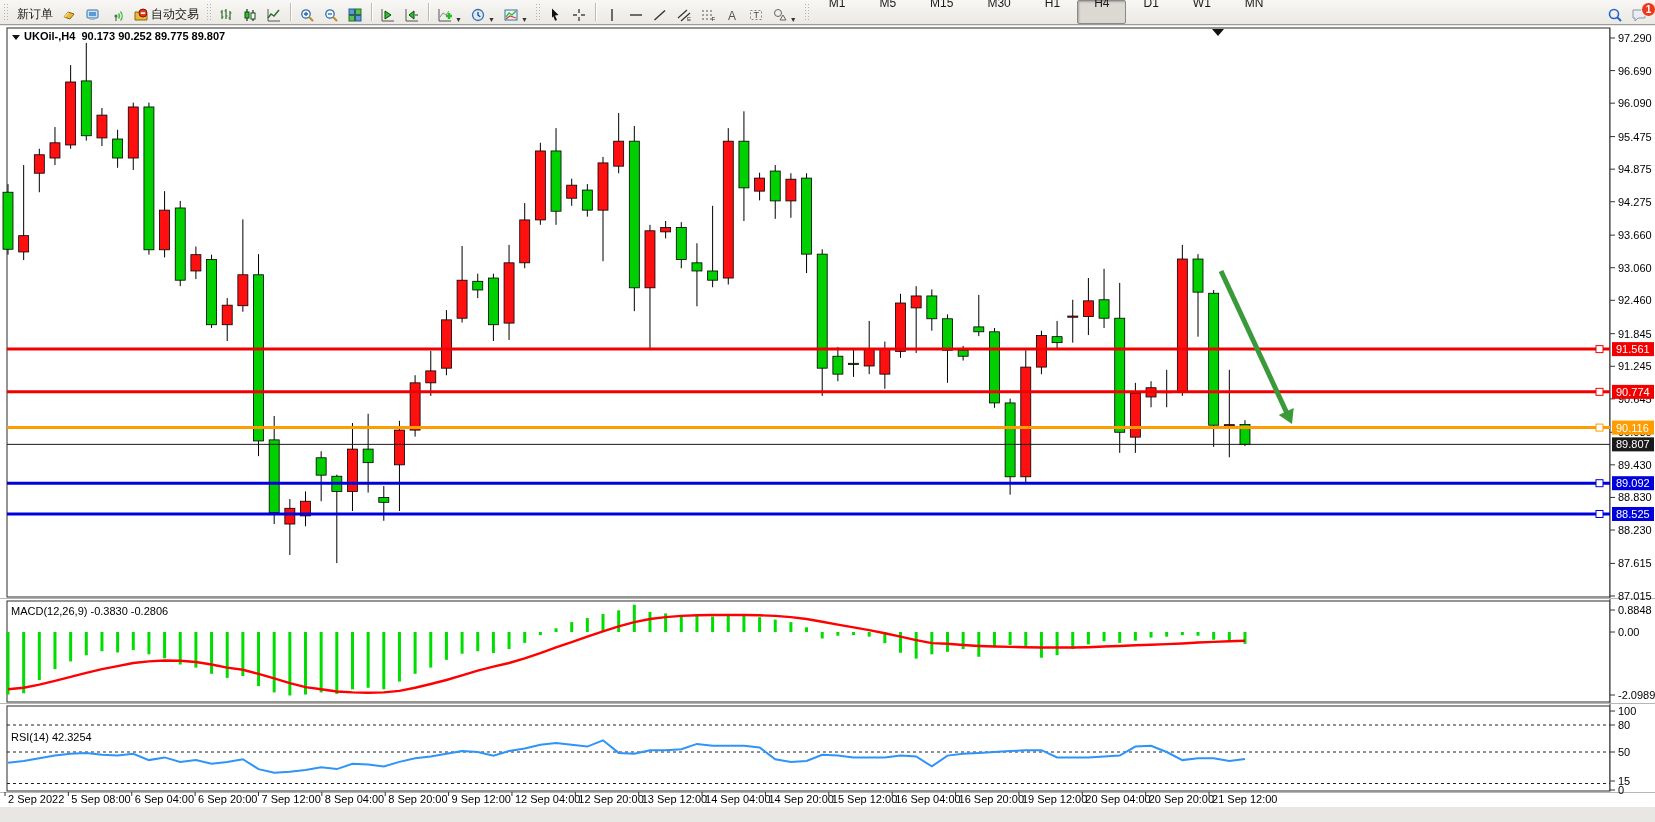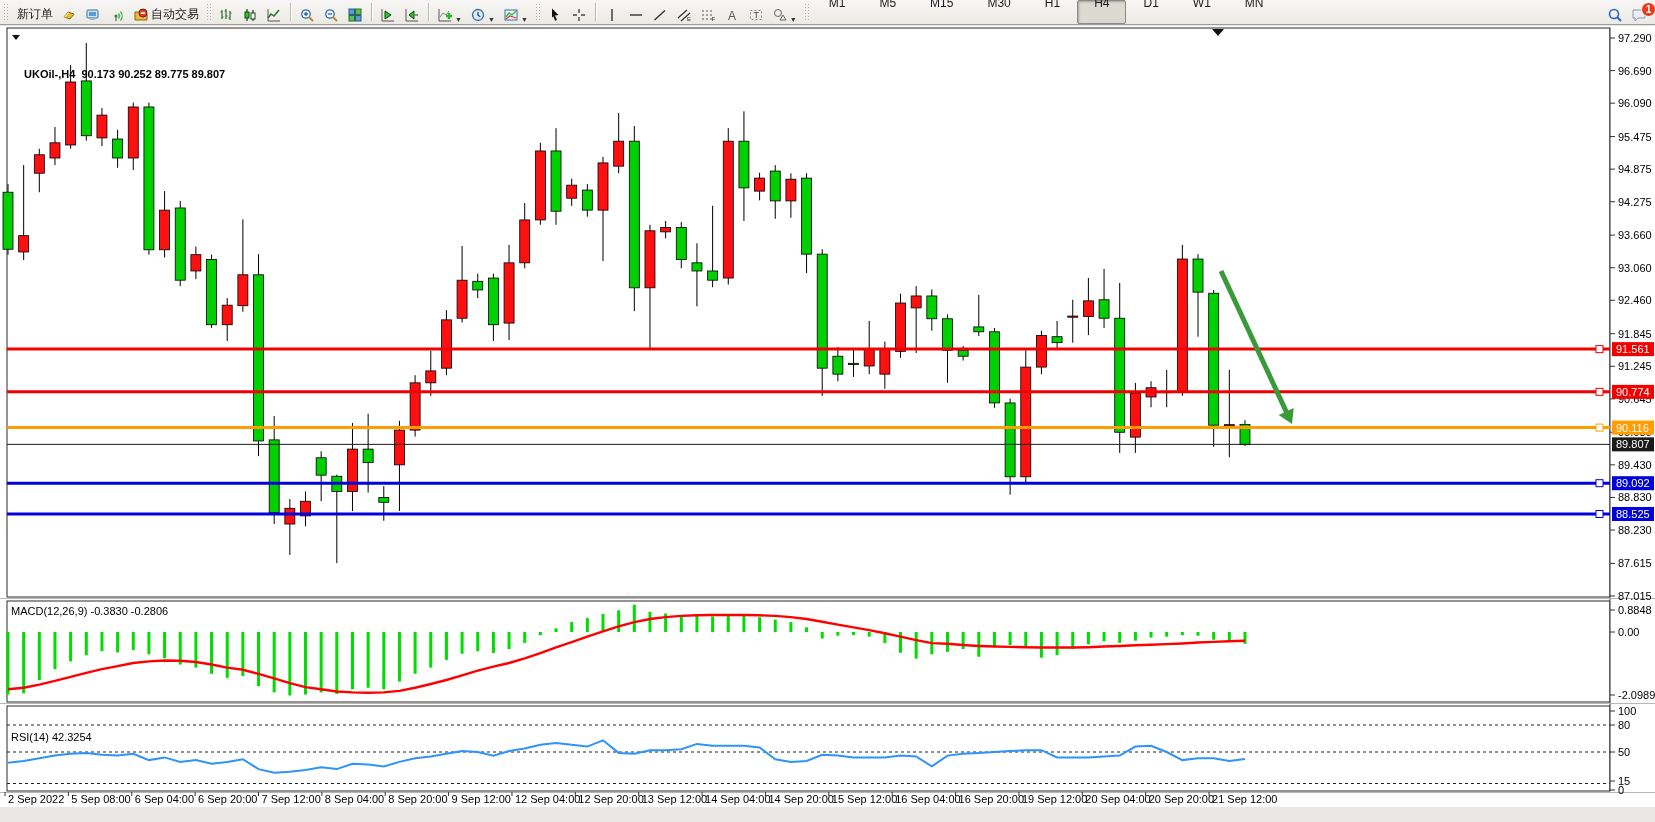--- a/index.html
+++ b/index.html
@@ -13,21 +13,21 @@
   .tb-btn .lbl{font-size:12px;color:#1a1a1a;margin-left:2px;white-space:nowrap;}
   .tb-btn svg{display:block;}
   .dd{font-size:7px;color:#333;margin-left:2px;}
   .tb-tf .lbl{margin:13px;font-size:12px;}
   #tb-right{position:absolute;right:4px;top:0;height:24px;display:flex;align-items:center;}
   .badge{position:absolute;top:1px;right:-6px;background:#e83b1e;color:#fff;border:1px solid #fff;border-radius:8px;font-size:10px;font-weight:bold;min-width:13px;height:13px;line-height:13px;text-align:center;}
   
   #chartwin{position:absolute;left:0;top:26px;width:1655px;height:796px;background:#fff;}
   #chart-svg{position:absolute;left:0;top:0;}
   .ovl{position:absolute;font-size:11px;color:#000;white-space:pre;}
-  #chart-title{left:24px;top:4px;font-weight:bold;margin-top:38px;}
+  #chart-title{left:24px;top:4px;font-weight:bold;}
   #macd-label{left:11px;top:579px;}
   #rsi-label{left:11px;top:705px;}
   #tri-collapse{position:absolute;left:12px;top:9px;width:0;height:0;border-left:4px solid transparent;border-right:4px solid transparent;border-top:5px solid #111;}
 </style>
 </head>
 <body>
 
 <div id="app">
   <div id="toolbar">
       <span class="tb-grip"></span>

